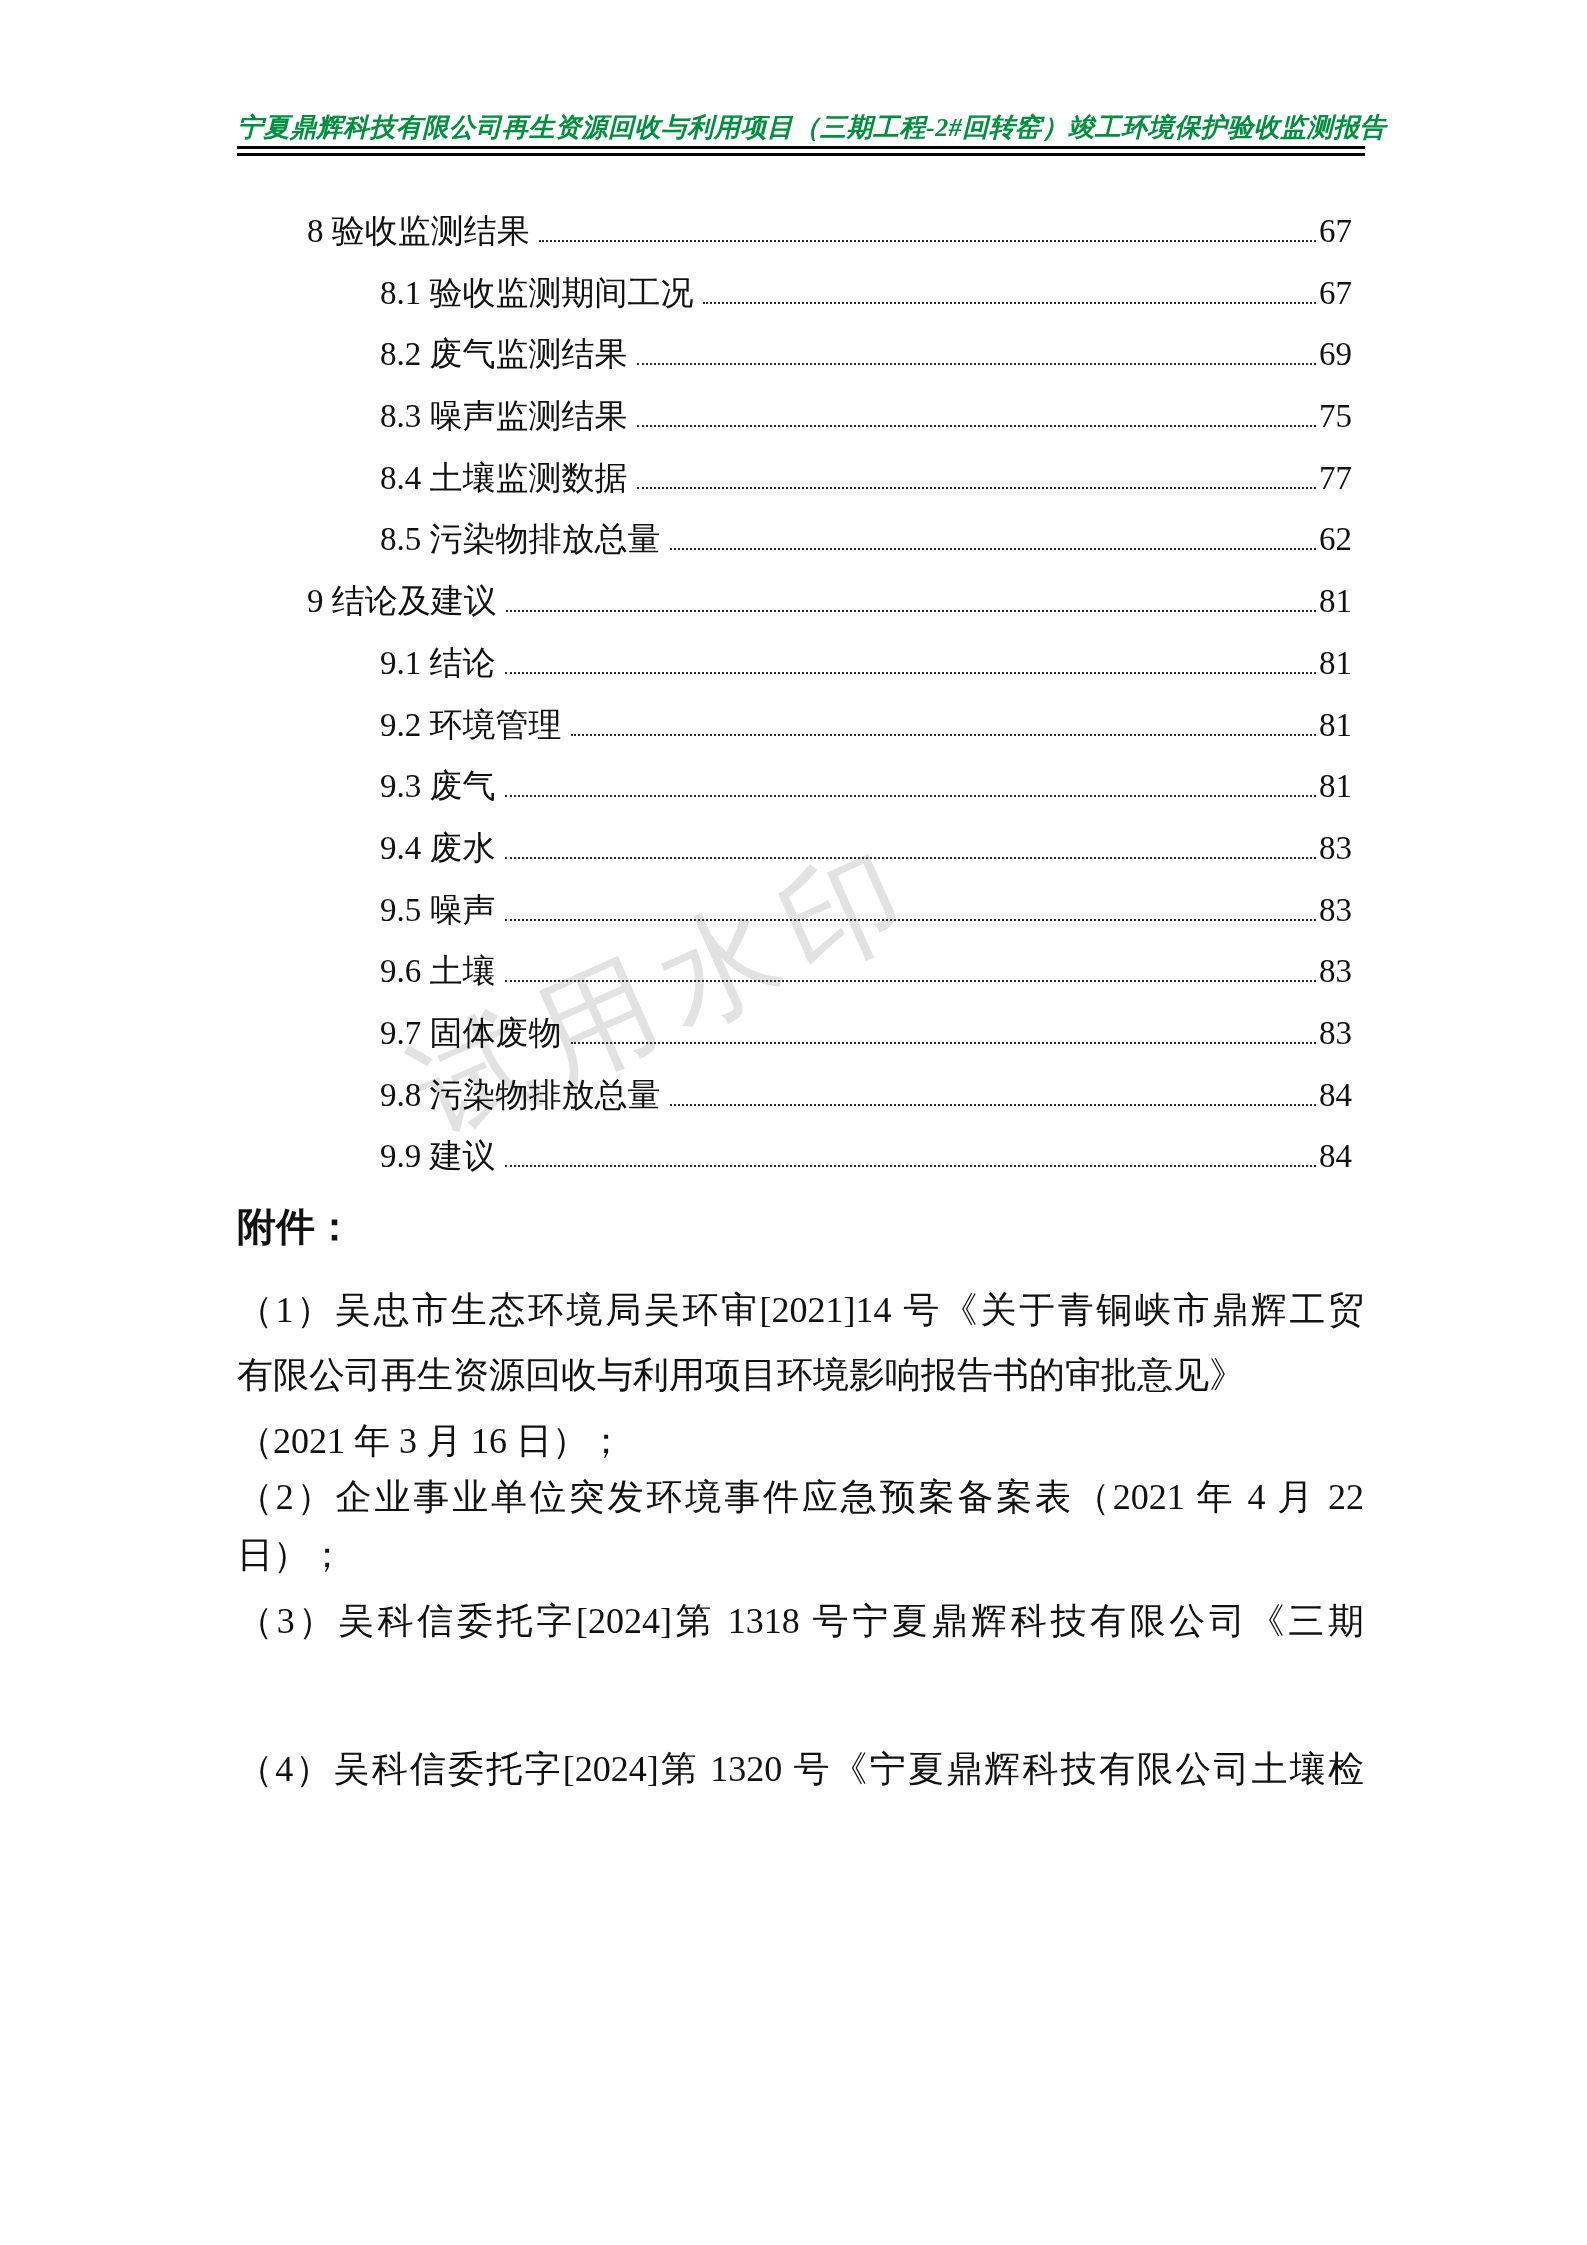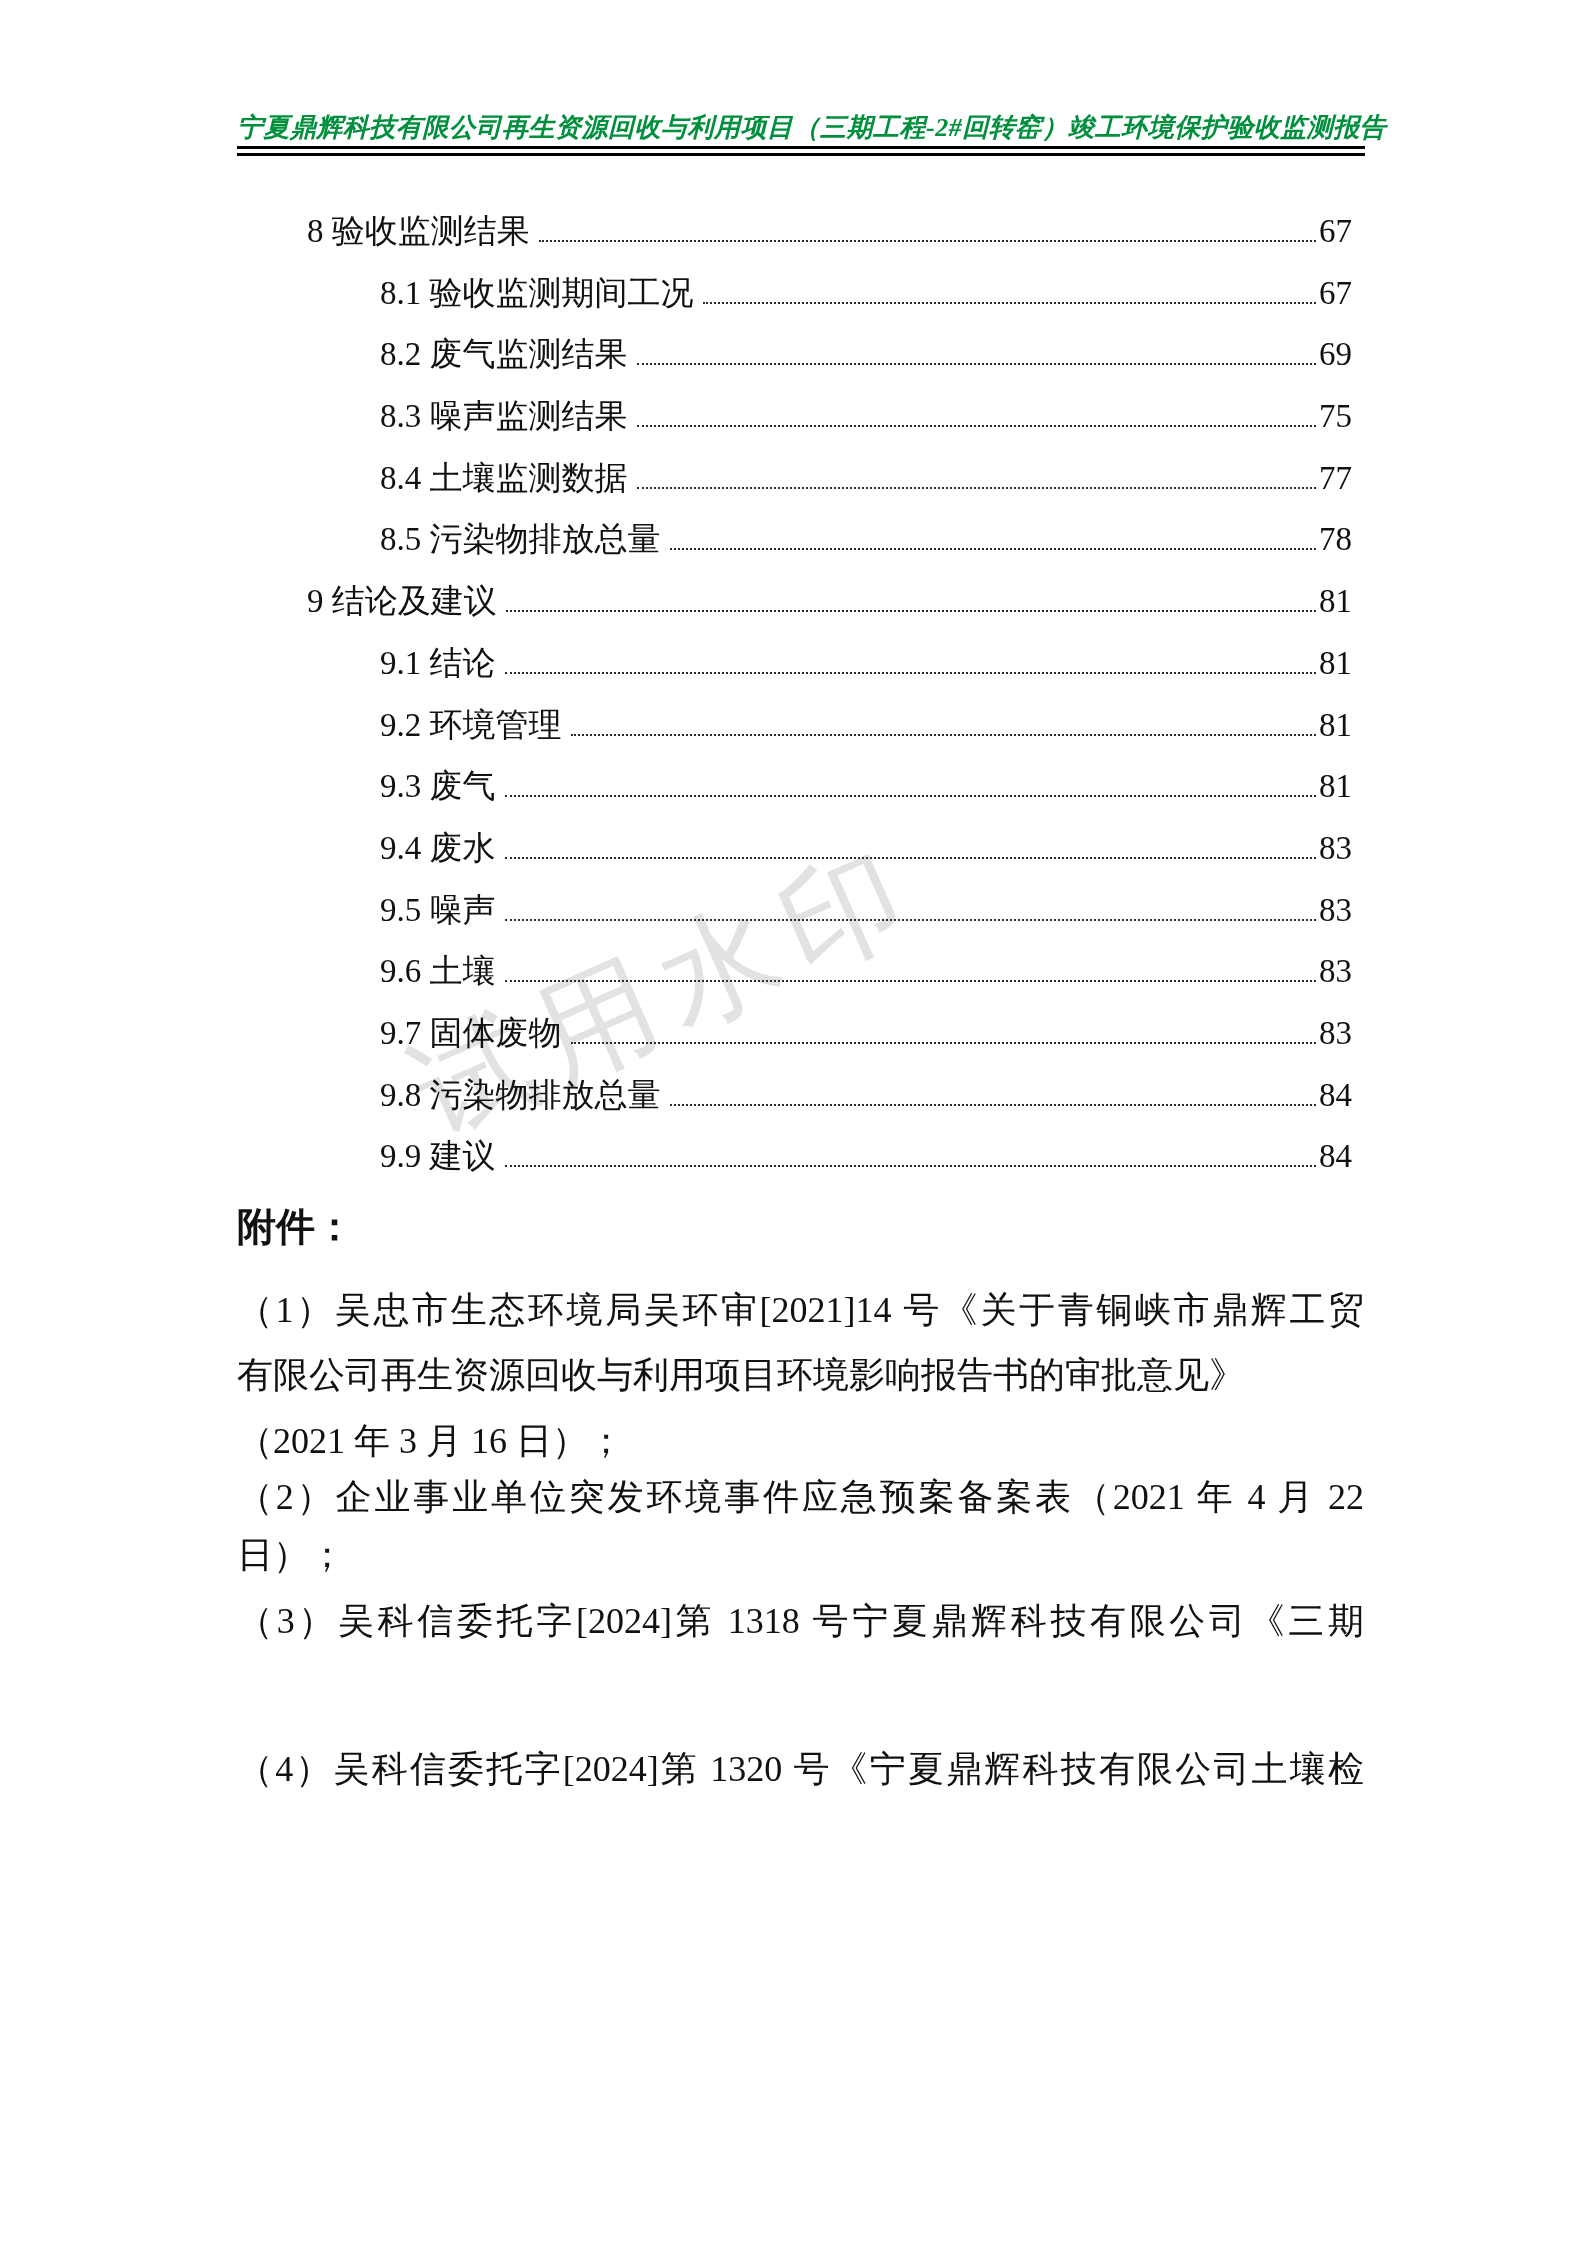--- a/index.html
+++ b/index.html
@@ -118,21 +118,21 @@
       <span class="pagenum">75</span>
     </div>
     <div class="toc-row lvl2">
       <span class="toc-label">8.4 土壤监测数据</span>
       <span class="leader"></span>
       <span class="pagenum">77</span>
     </div>
     <div class="toc-row lvl2">
       <span class="toc-label">8.5 污染物排放总量</span>
       <span class="leader"></span>
-      <span class="pagenum">78</span>
+      <span class="pagenum">62</span>
     </div>
     <div class="toc-row lvl1">
       <span class="toc-label">9 结论及建议</span>
       <span class="leader"></span>
       <span class="pagenum">81</span>
     </div>
     <div class="toc-row lvl2">
       <span class="toc-label">9.1 结论</span>
       <span class="leader"></span>
       <span class="pagenum">81</span>

